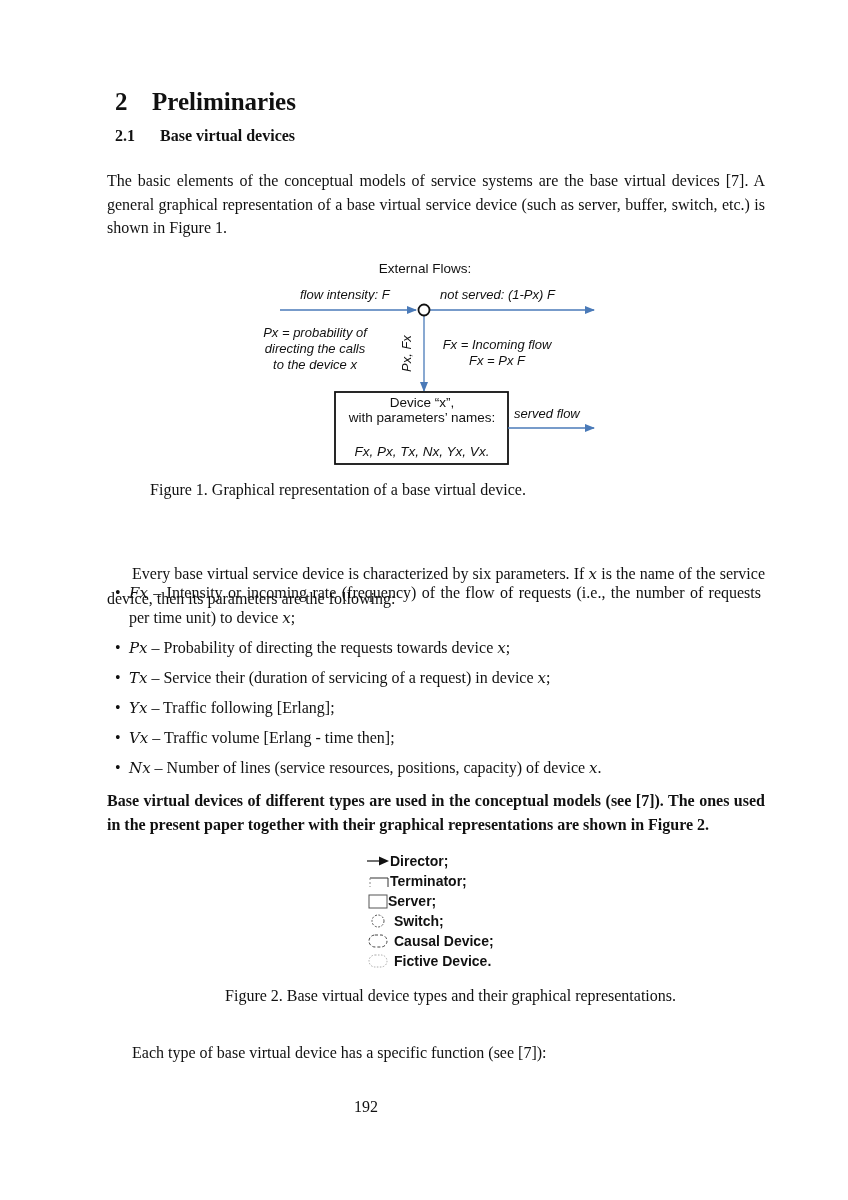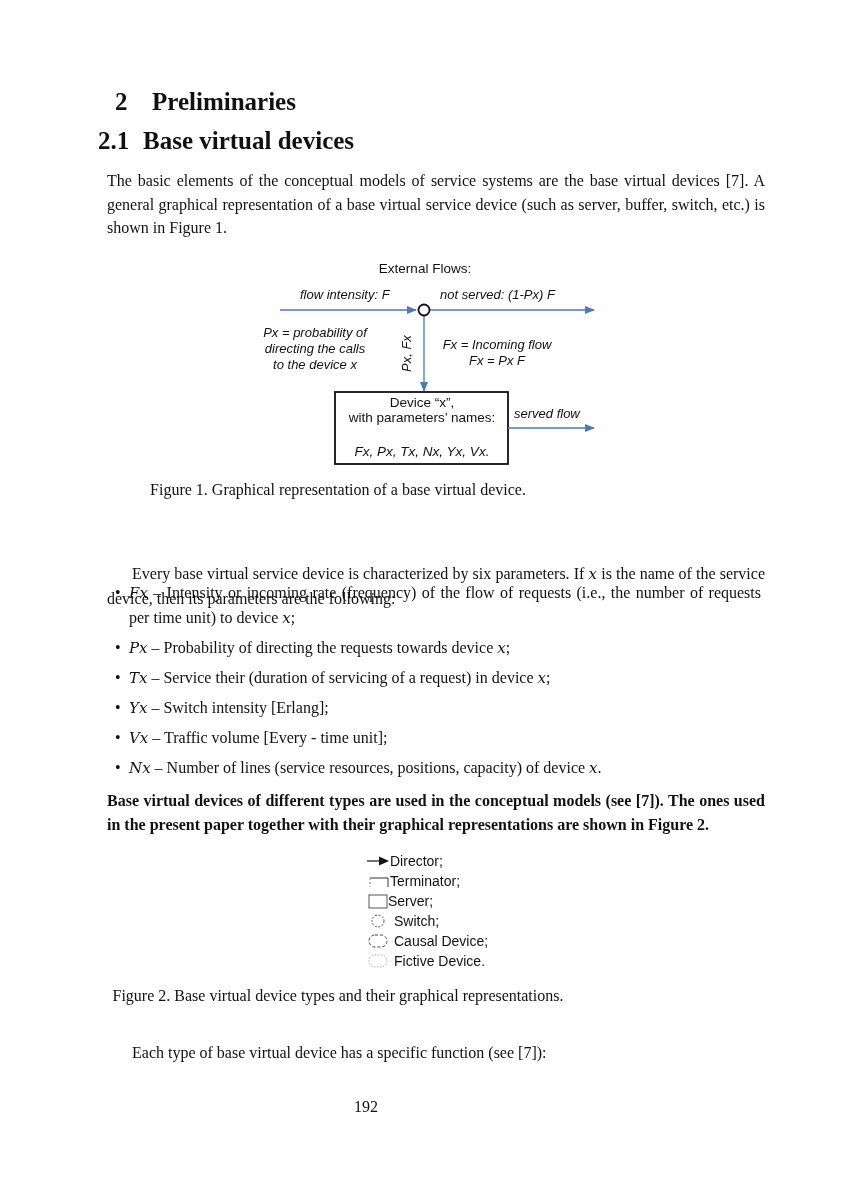--- a/index.html
+++ b/index.html
@@ -1,32 +1,32 @@
 <!DOCTYPE html>
 <html><head>
   <meta charset="utf-8">
   <style>
     html, body { margin: 0; padding: 0; background: #ffffff; }
     body { width: 848px; height: 1200px; position: relative; overflow: hidden;
            font-family: "Liberation Serif", serif; color: #111; }
     .abs { position: absolute; }
     .h1 { left: 103px; top: 76px; font-size: 25px; font-weight: bold; margin: 12px; }
     .h1 .num { display: inline-block; width: 37px; }
-    .h2 { left: 98px; top: 127px; font-size: 25px; font-weight: bold; margin: 0; }
+    .h2 { left: 115px; top: 127px; font-size: 16px; font-weight: bold; margin: 0; }
     .h2 .num { display: inline-block; width: 45px; }
     .para { left: 103px; width: 658px; font-size: 16px; line-height: 23.5px; margin: 4px; text-align: justify; }
     .para.indent { text-indent: 25px; }
     .caption { left: 0; width: 676px; text-align: center; font-size: 16px; margin: 0; }
     .bullets { left: 115px; top: 581px; width: 646px; margin: 0; padding: 0; list-style: none; font-size: 16px; line-height: 23.5px; }
     .bullets li { position: relative; padding-left: 14px; margin-bottom: 5.5px; text-align: justify; }
     .bullets li .dot { position: absolute; left: 0; top: 0; }
     .math { font-family: "DejaVu Serif", serif; font-style: italic; font-size: 15px; }
     .page-num { left: 0; width: 732px; text-align: center; top: 1098px; font-size: 16px; }
     svg text { font-family: "Liberation Sans", sans-serif; }
-    .legend { left: 366px; top: 851px; font-family: "Liberation Sans", sans-serif; font-size: 14px; line-height: 20px; }
+    .legend { left: 366px; top: 851px; font-family: "Liberation Sans", sans-serif; font-size: 14px; line-height: 20px; font-weight: bold; }
     .legend-row { display: flex; align-items: center; height: 20px; }
     .legend-row svg { flex: 0 0 auto; }
   </style>
 </head>
 <body>
 
 <h1 class="abs h1"><span class="num">2</span><span>Preliminaries</span></h1>
 
 <h2 class="abs h2"><span class="num">2.1</span><span>Base virtual devices</span></h2>
 
@@ -60,22 +60,22 @@
 </svg>
 
 <p class="abs caption" style="top:481px;">Figure 1. Graphical representation of a base virtual device.</p>
 
 <p class="abs para indent" style="top:558px;"><span>Every base virtual service device is characterized by six parameters.  If </span><span class="math">x</span><span> is the name of the service device, then its parameters are the following:</span></p>
 
 <ul class="abs bullets">
   <li><span class="dot">•</span><span class="math">Fx</span><span> – </span><span>Intensity or incoming rate (frequency) of the flow of requests (i.e., the number of requests per time unit) to device </span><span class="math">x</span><span>;</span></li>
   <li><span class="dot">•</span><span class="math">Px</span><span> – </span><span>Probability of directing the requests towards device </span><span class="math">x</span><span>;</span></li>
   <li><span class="dot">•</span><span class="math">Tx</span><span> – </span><span>Service their (duration of servicing of a request) in device </span><span class="math">x</span><span>;</span></li>
-  <li><span class="dot">•</span><span class="math">Yx</span><span> – </span><span>Switch intensity [Erlang];</span><span class="math"></span><span></span></li>
-  <li><span class="dot">•</span><span class="math">Vx</span><span> – </span><span>Traffic volume [Every - time unit];</span><span class="math"></span><span></span></li>
+  <li><span class="dot">•</span><span class="math">Yx</span><span> – </span><span>Traffic following [Erlang];</span><span class="math"></span><span></span></li>
+  <li><span class="dot">•</span><span class="math">Vx</span><span> – </span><span>Traffic volume [Erlang - time then];</span><span class="math"></span><span></span></li>
   <li><span class="dot">•</span><span class="math">Nx</span><span> – </span><span>Number of lines (service resources, positions, capacity) of device </span><span class="math">x</span><span>.</span></li>
 </ul>
 
 <p class="abs para" style="top:785px;font-weight:bold;">Base virtual devices of different types are used in the conceptual models (see [7]). The ones used in the present paper together with their graphical representations are shown in Figure 2.</p>
 
 <div class="abs legend">
   <div class="legend-row">
     <svg width="24" height="12" viewBox="0 0 24 12">
         <line x1="1" y1="6" x2="15" y2="6" stroke="#111" stroke-width="1.2"></line>
         <path d="M13,1.5 L23,6 L13,10.5 Z" fill="#111"></path>
@@ -108,17 +108,17 @@
     <span>Causal Device;</span>
   </div>
   <div class="legend-row">
     <svg width="28" height="16" viewBox="0 0 28 16">
         <rect x="3" y="2" width="18" height="12" rx="6" ry="6" fill="none" stroke="#aaa" stroke-width="1" stroke-dasharray="1.5,1.5"></rect>
       </svg>
     <span>Fictive Device.</span>
   </div>
 </div>
 
-<p class="abs caption" style="top:987px;">Figure 2. Base virtual device types and their graphical representations.</p>
+<p class="abs caption" style="top:987px;text-align:right;">Figure 2. Base virtual device types and their graphical representations.</p>
 
 <p class="abs para indent" style="top:1037px;">Each type of base virtual device has a specific function (see [7]):</p>
 
 <div class="abs page-num">192</div>
 
 </body></html>

